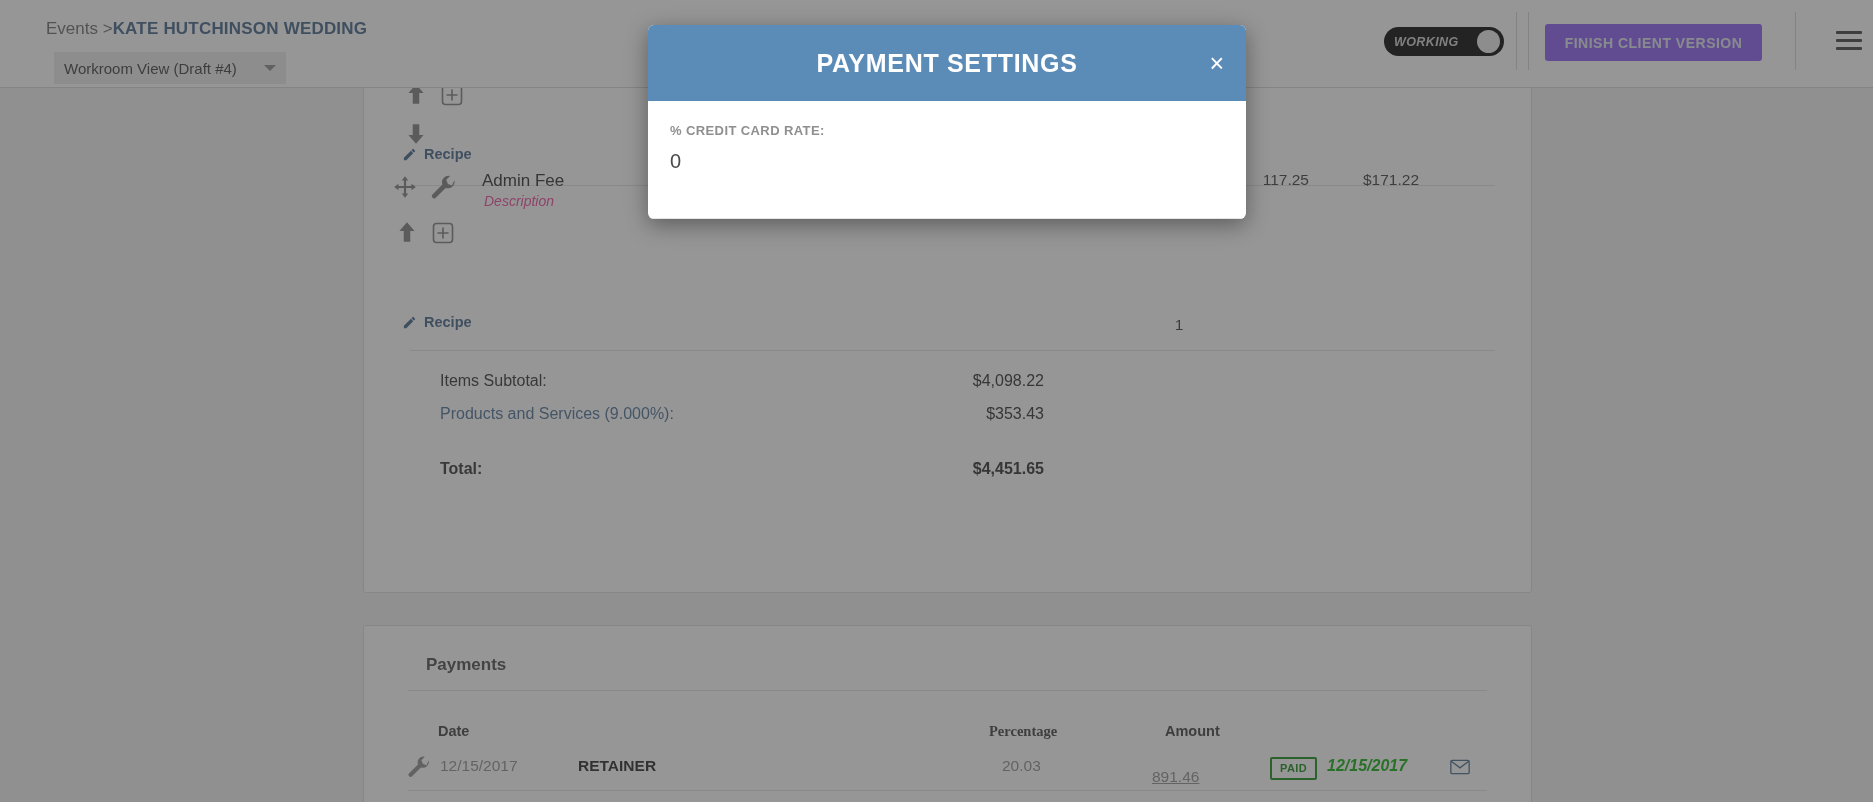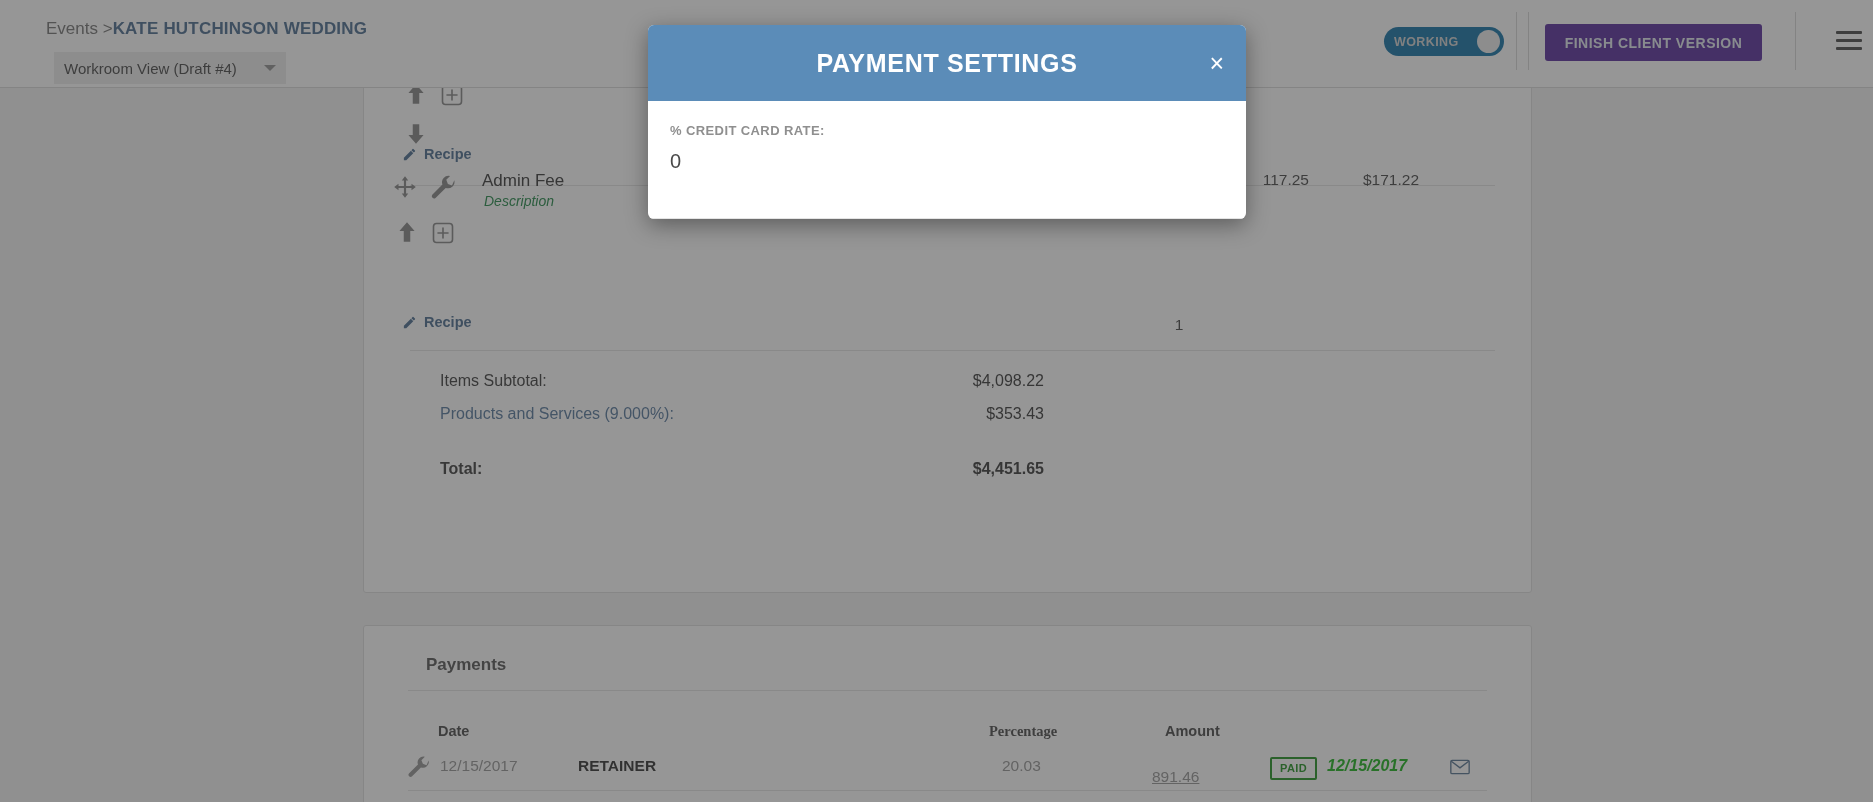--- a/index.html
+++ b/index.html
@@ -48,41 +48,42 @@
     width: 0; height: 0;
     border-left: 6px solid transparent;
     border-right: 6px solid transparent;
     border-top: 6px solid #8a8a8a;
   }
 
   .working-toggle {
     position: absolute; left: 1384px; top: 27px;
     width: 120px; height: 29px;
     border-radius: 15px;
-    background: #0369a1;
+    background: #000000;
     display: flex; align-items: center;
     padding: 0 4px;
     cursor: pointer;
+    font-style: italic;
   }
   .working-toggle .wt-label {
     color: #cfcfcf; font-size: 12.5px; font-weight: bold;
     letter-spacing: .4px; padding-left: 6px;
   }
   .working-toggle .wt-knob {
     margin-left: auto;
     width: 23px; height: 23px; border-radius: 50%;
     background: #ececec;
   }
 
   .sep-v { position: absolute; top: 12px; width: 1px; height: 58px; background: #d4d4d4; }
 
   .finish-btn {
     position: absolute; left: 1545px; top: 24px;
     width: 217px; height: 37px;
-    background: #4c1d95;
+    background: #8b5cf6;
     color: #dfe6ee;
     border: none; border-radius: 3px;
     font-family: "Liberation Sans", sans-serif;
     font-size: 14px; font-weight: bold; letter-spacing: .5px;
     cursor: pointer;
   }
   .hamburger {
     position: absolute; left: 1836px; top: 31px;
     width: 26px; height: 20px; cursor: pointer;
   }
@@ -100,21 +101,21 @@
   #panel-payments { top: 625px; height: 260px; }
 
   
   .row-line { position: absolute; left: 46px; right: 36px; height: 1px; background: #e2e2e2; }
 
   .icon-btn { position: absolute; cursor: pointer; }
   .lbl-item-name {
     position: absolute; font-size: 17px; color: #2a2a2a;
   }
   .lbl-item-desc {
-    position: absolute; font-size: 14px; color: #15803d; font-style: italic;
+    position: absolute; font-size: 14px; color: #ec4899; font-style: italic;
   }
   .recipe-link {
     position: absolute;
     font-size: 14.5px; font-weight: bold; color: #3f6388;
     display: flex; align-items: center; gap: 7px;
     cursor: pointer;
   }
   .num-cell { position: absolute; font-size: 15.5px; color: #3b3b3b; text-align: right; }
 
   

